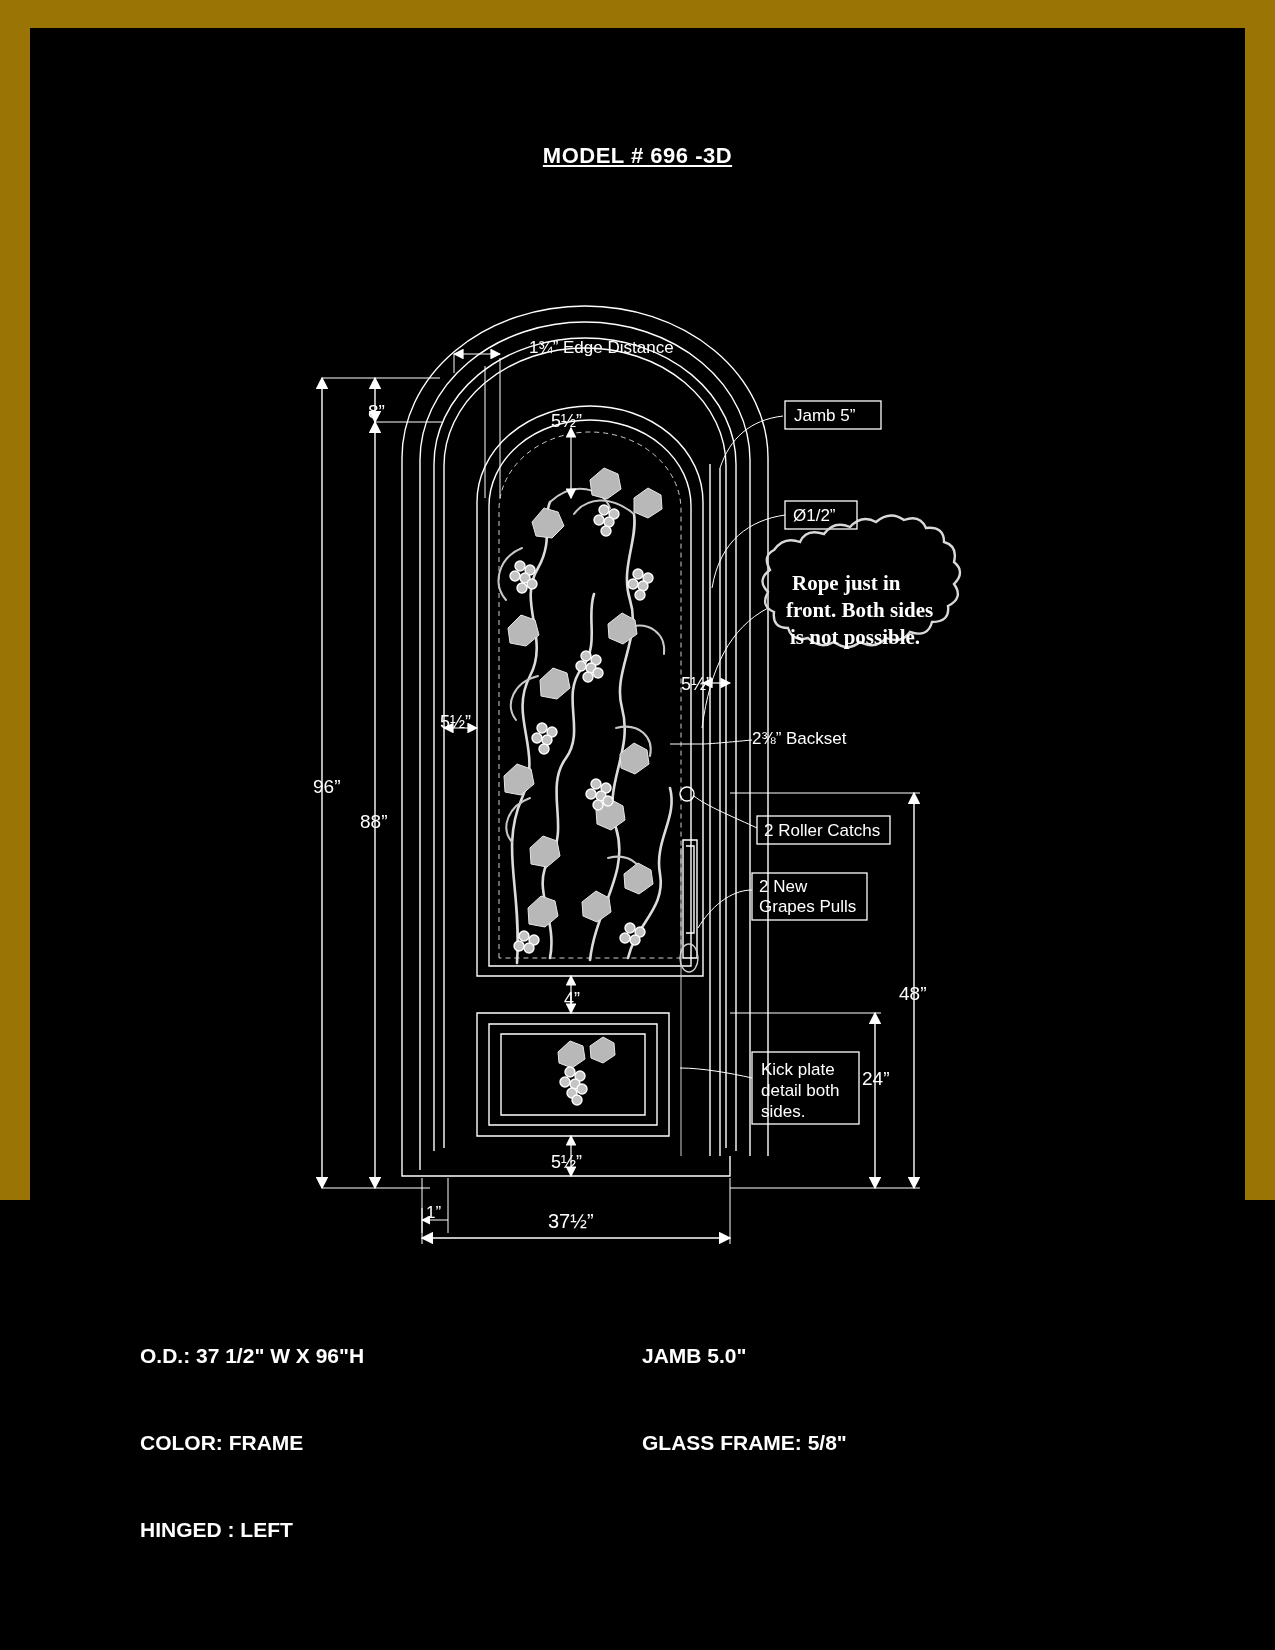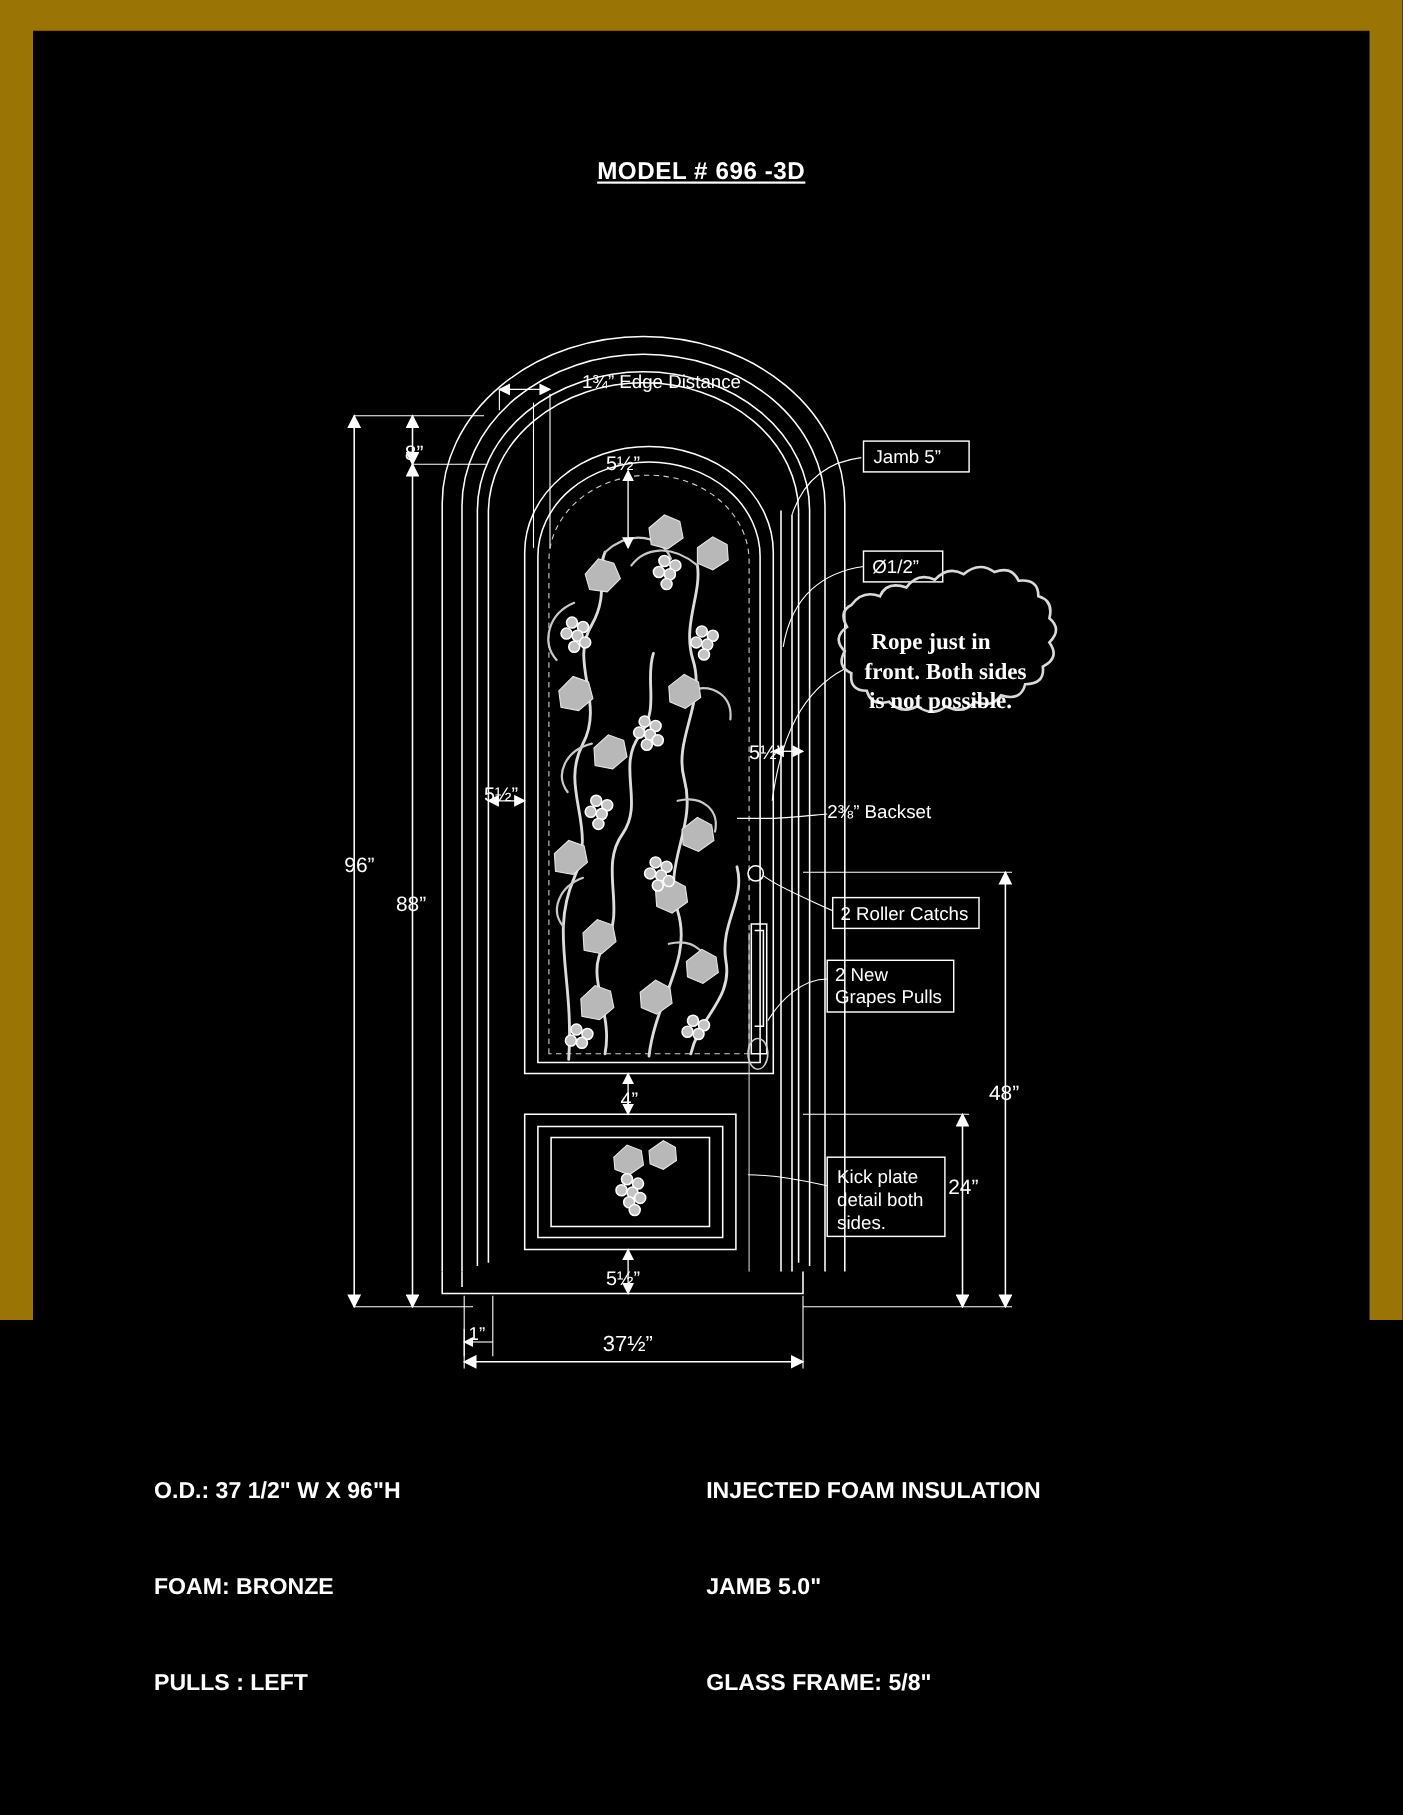--- a/index.html
+++ b/index.html
@@ -319,25 +319,24 @@
         <text x="518" y="1200" font-size="20">37½”</text>
         <text x="396" y="1190" font-size="17">1”</text>
         <text x="869" y="972" font-size="19">48”</text>
         <text x="832" y="1057" font-size="19">24”</text>
         <text x="722" y="716" font-size="17">2⅜” Backset</text>
       </g>
     </svg>
 
     <div class="spec-col" id="spec-left">
       <span class="spec-line">O.D.: 37 1/2" W X 96"H</span>
-      <span class="spec-line">FOAM: BRONZE</span>
-      <span class="spec-line">PULLS : LEFT</span>
+      <span class="spec-line">COLOR: FRAME</span>
+      <span class="spec-line">HINGED : LEFT</span>
       <span class="spec-line">OPEN: OUT</span>
     </div>
 
     <div class="spec-col" id="spec-right">
-      <span class="spec-line">INJECTED FOAM INSULATION</span>
       <span class="spec-line">JAMB 5.0"</span>
       <span class="spec-line">GLASS FRAME: 5/8"</span>
     </div>
 
   </div>
 </div>
 
 </body></html>

